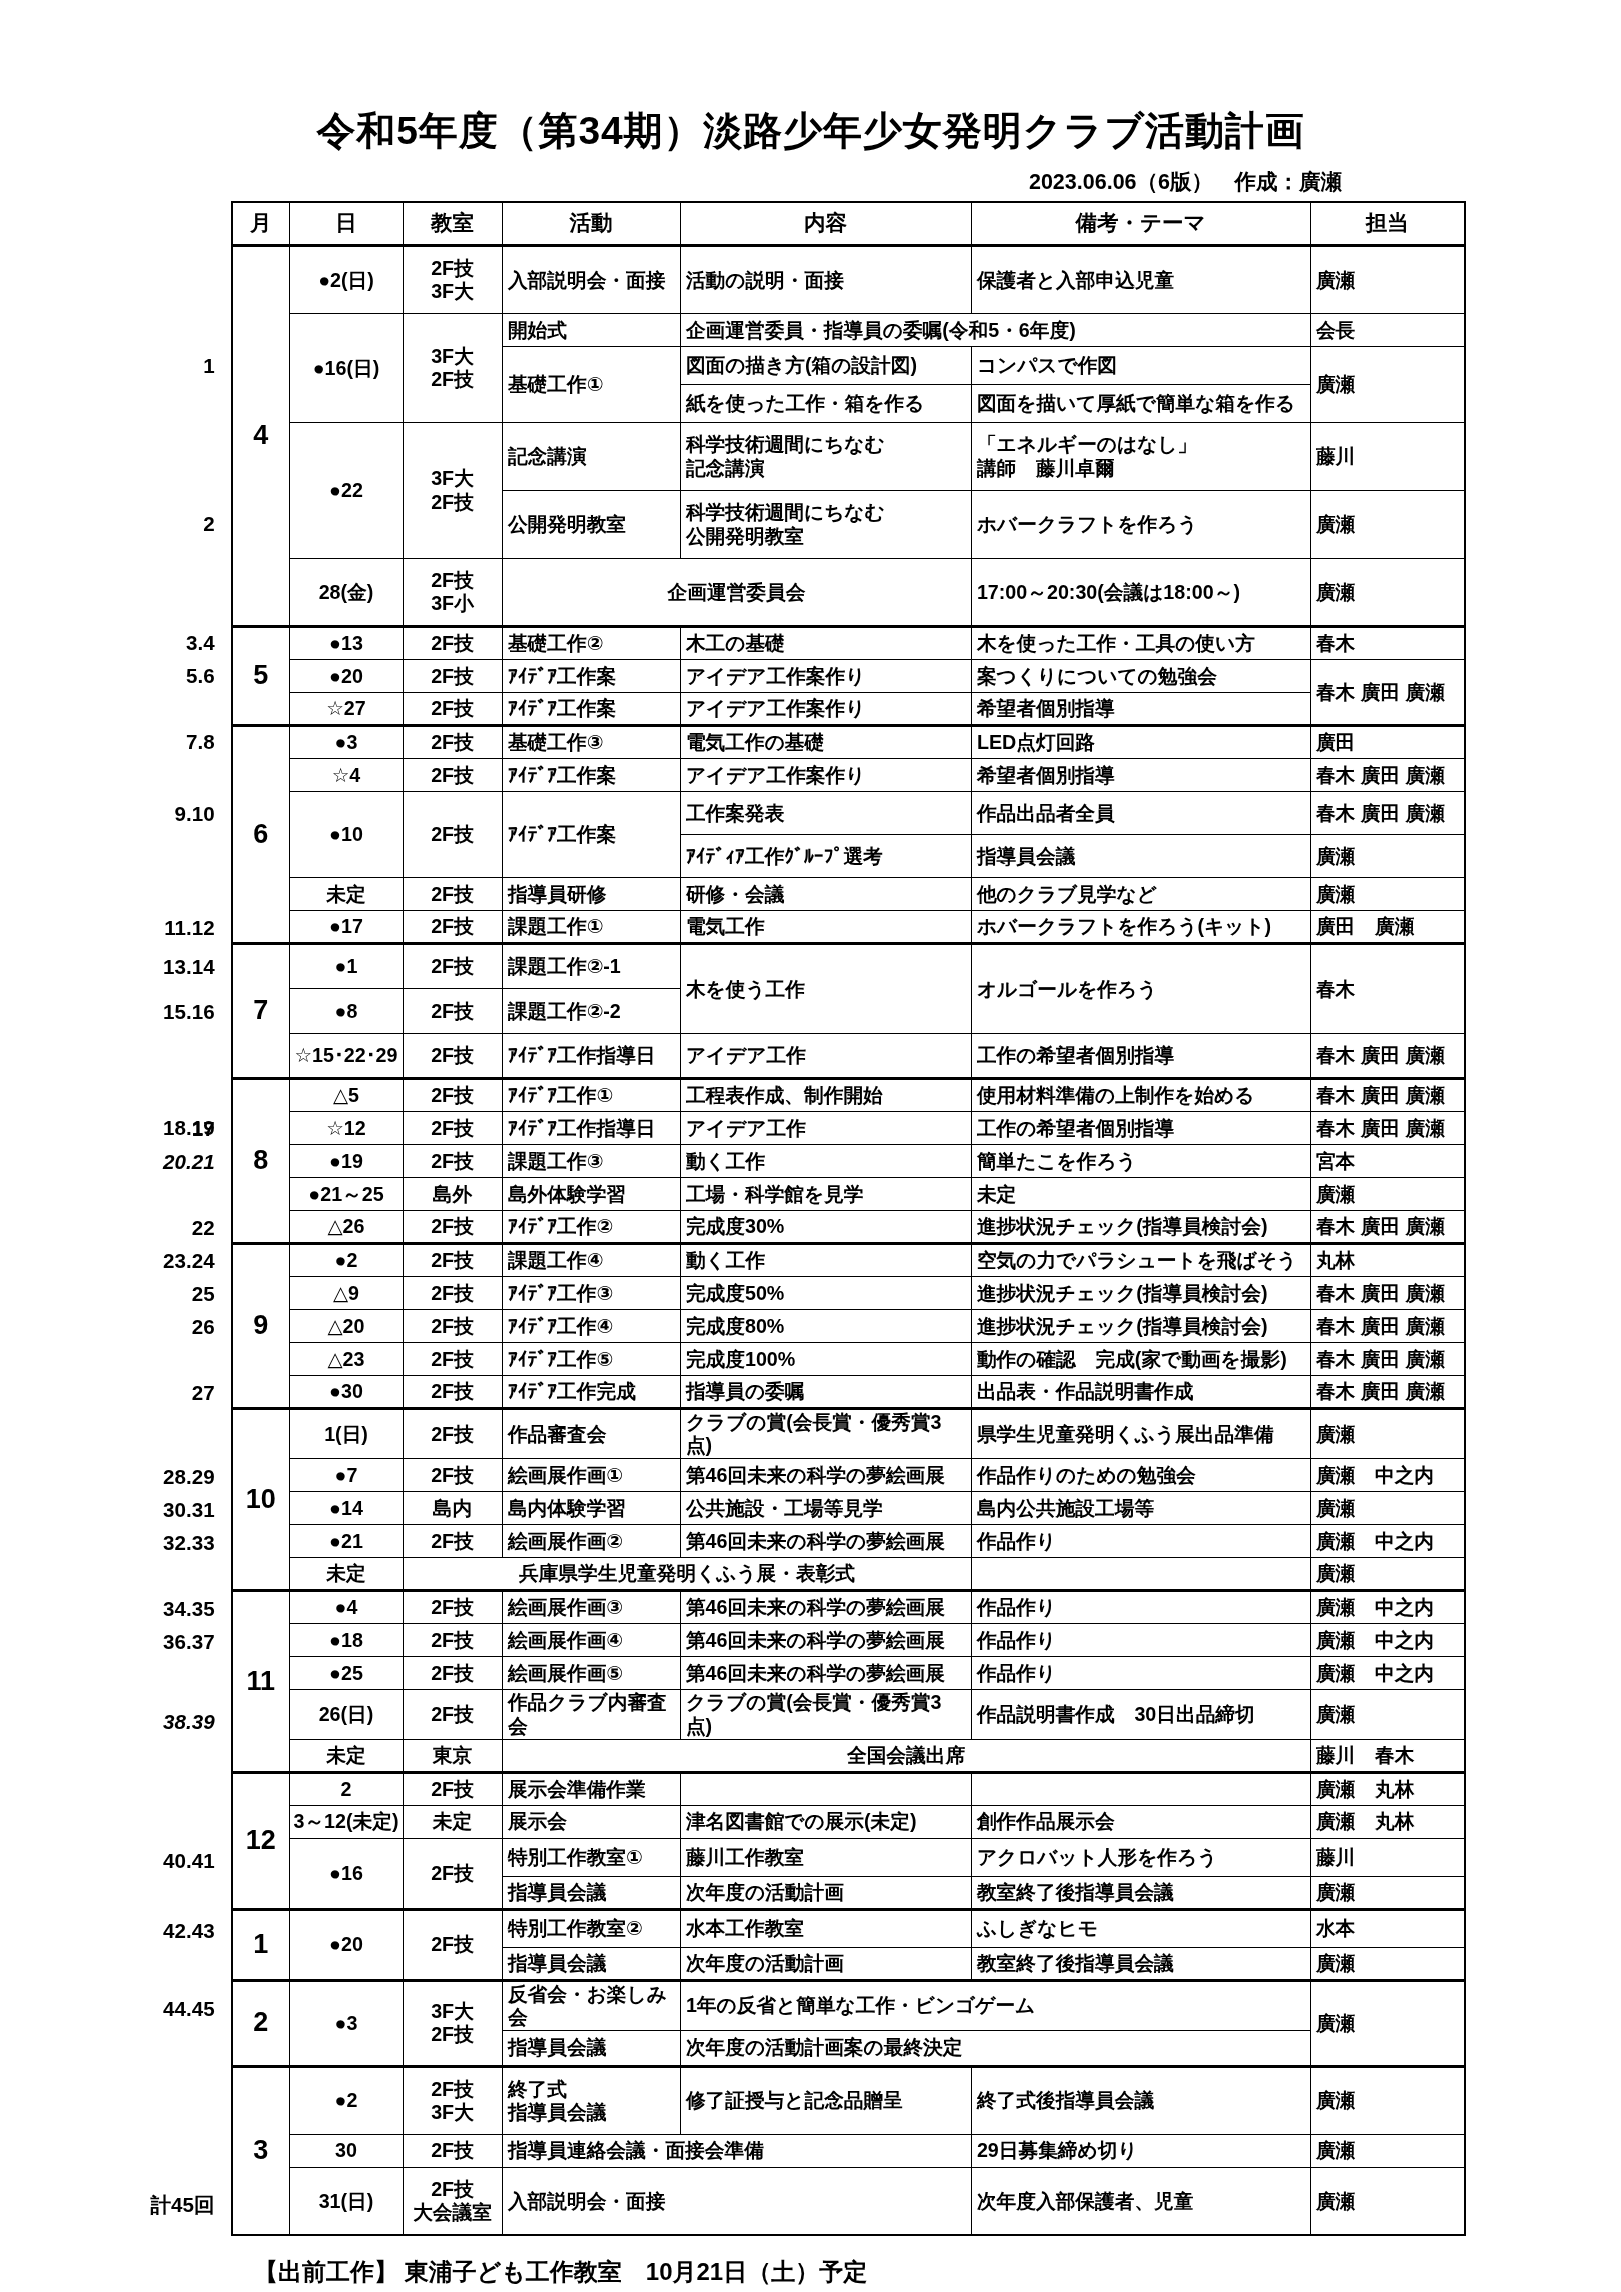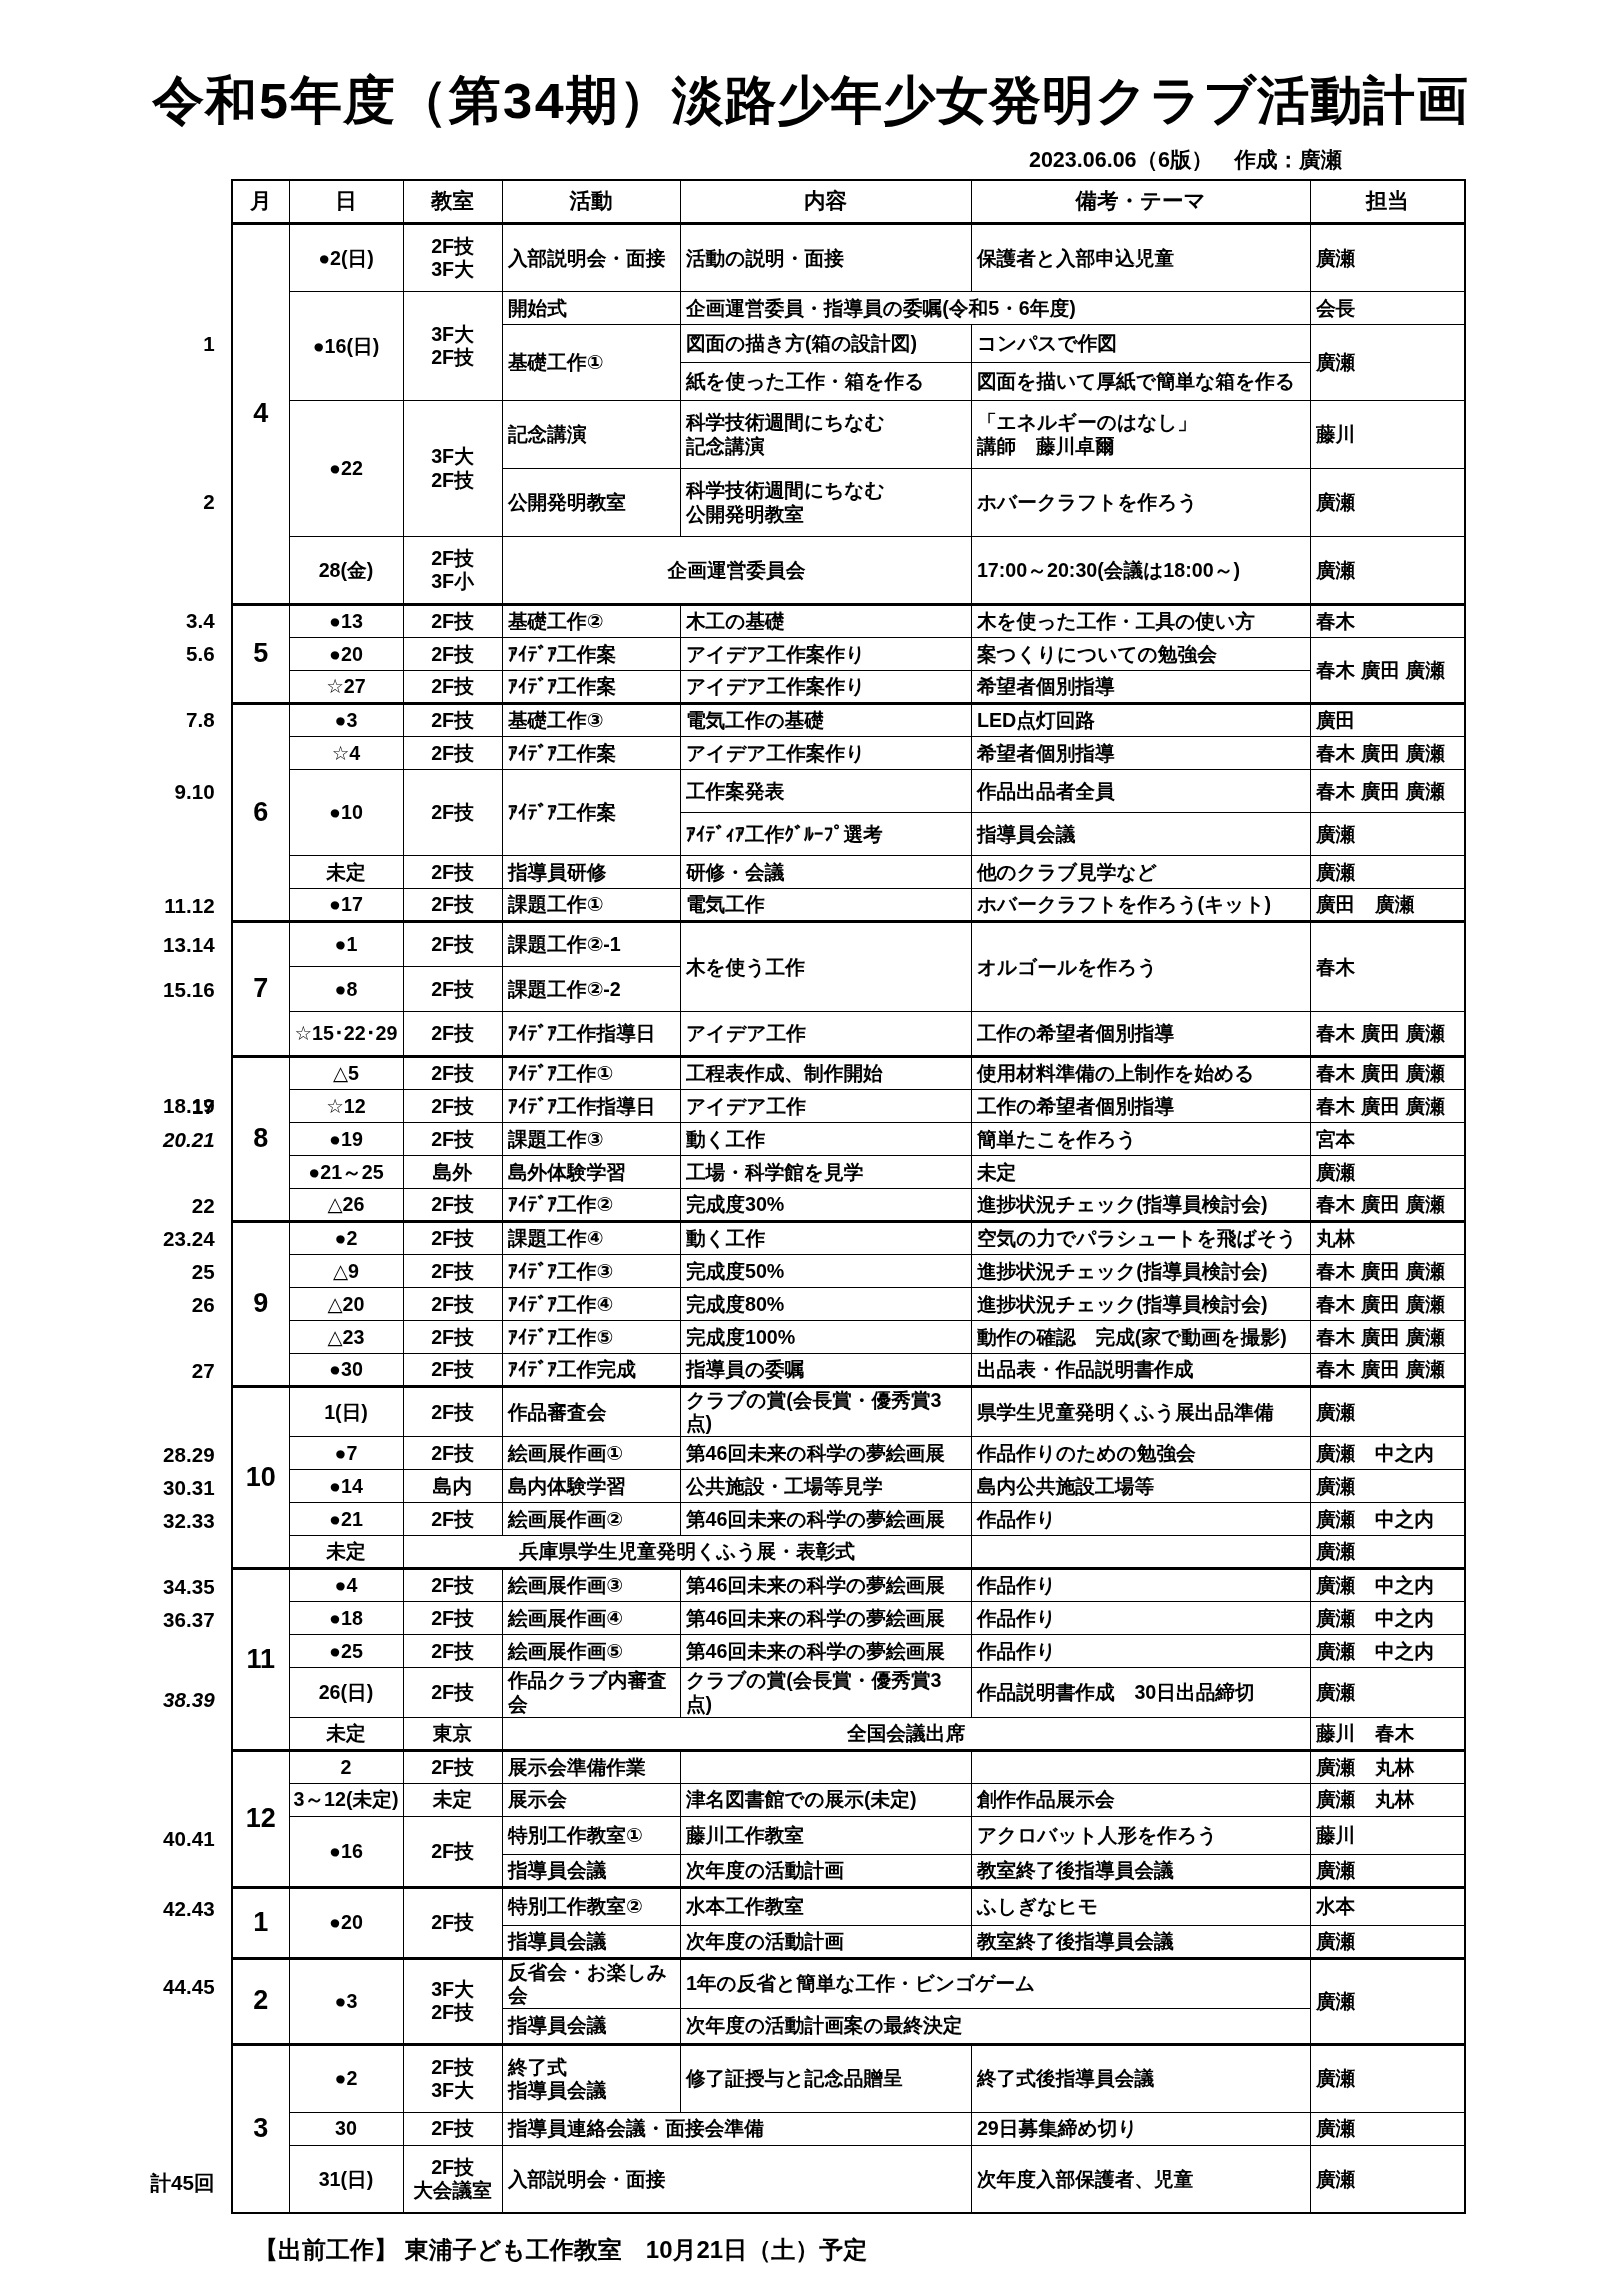--- a/index.html
+++ b/index.html
@@ -3,22 +3,22 @@
 <meta charset="utf-8">
 <style>
   html,body{margin:0;padding:0;}
   body{
     width:1621px;height:2293px;background:#ffffff;color:#000;
     font-family:"Liberation Sans","DejaVu Sans",sans-serif;
     font-weight:600;
     position:relative;overflow:hidden;
   }
   .title{
-    margin-top:66px;text-align:center;
-    font-size:52px;font-weight:700;letter-spacing:0.9px;font-family:Liberation Mono, monospace;
+    margin-top:104px;text-align:center;
+    font-size:39px;font-weight:700;letter-spacing:0.9px;
   }
   .subtitle{
     margin-top:9px;margin-right:279px;text-align:right;
     font-size:21.5px;font-weight:600;
   }
   .table-wrap{
     position:relative;margin-left:231px;margin-top:5.4px;width:1235px;
   }
   table.schedule{
     border-collapse:collapse;table-layout:fixed;width:1233px;

